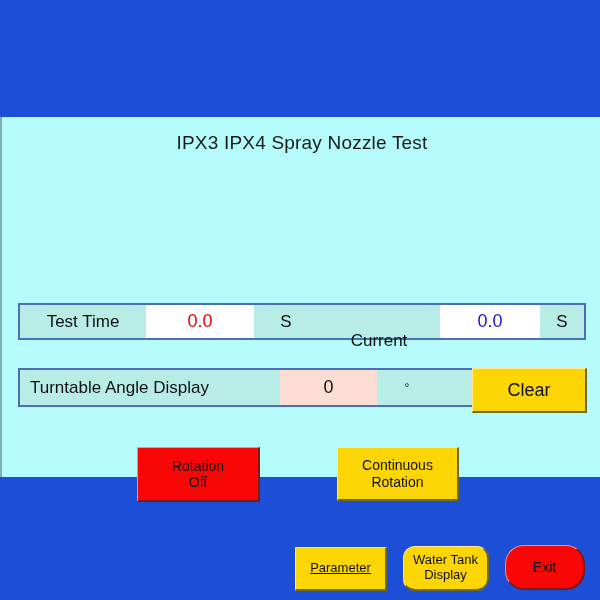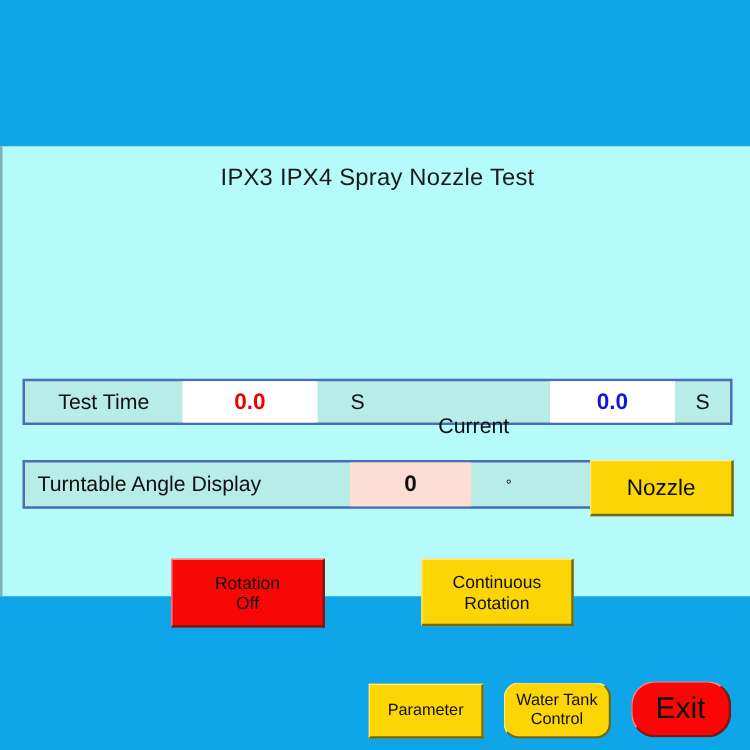--- a/index.html
+++ b/index.html
@@ -12,21 +12,21 @@
     width: 600px;
     height: 600px;
     overflow: hidden;
     font-family: "Liberation Sans", sans-serif;
   }
 
   #screen {
     position: relative;
     width: 600px;
     height: 600px;
-    background: #0ea5e9;
+    background: #1d4ed8;
   }
 
   
   .panel {
     position: absolute;
     left: 0px;
     top: 117px;
     width: 600px;
     height: 360px;
     background: #b5fbfb;
@@ -64,21 +64,21 @@
     color: #101010;
     white-space: nowrap;
     box-sizing: border-box;
   }
 
   .field-value {
     display: flex;
     align-items: center;
     justify-content: center;
     font-size: 18px;
-    font-weight: bold;
+    font-weight: normal;
     box-sizing: border-box;
   }
 
   .field-unit {
     display: flex;
     align-items: center;
     justify-content: center;
     font-size: 17px;
     color: #101010;
     box-sizing: border-box;
@@ -143,29 +143,30 @@
     left: 135px; top: 330px; width: 123px; height: 55px;
     font-size: 14px;
   }
   #btn-continuous-rotation {
     left: 335px; top: 330px; width: 122px; height: 54px;
     font-size: 14px;
   }
   #btn-parameter {
     left: 293px; top: 430px; width: 92px; height: 44px;
     font-size: 13px;
+    text-decoration: underline;
   }
   #btn-water-tank {
     left: 401px; top: 429px; width: 86px; height: 45px;
     font-size: 13px;
     border-radius: 12px;
   }
   #btn-exit {
     left: 503px; top: 428px; width: 80px; height: 45px;
-    font-size: 24px;
+    font-size: 14px;
     border-radius: 19px;
   }
 </style>
 </head>
 <body>
 
 <div id="screen">
 
   <div class="panel">
 
@@ -179,41 +180,41 @@
       <div class="field-value" id="current-value">0.0</div>
       <div class="field-unit" id="current-unit">S</div>
     </div>
 
     <div class="field-row" id="row-turntable">
       <div class="field-label" id="turntable-label">Turntable Angle Display</div>
       <div class="field-value" id="turntable-value">0</div>
       <div class="field-unit" id="turntable-unit">°</div>
     </div>
 
-    <div class="btn yellow" id="btn-clear">Nozzle</div>
+    <div class="btn yellow" id="btn-clear">Clear</div>
 
     <div class="btn red" id="btn-rotation-off">
       <span>
         <span>Rotation</span><br>
         <span>Off</span>
       </span>
     </div>
 
     <div class="btn yellow" id="btn-continuous-rotation">
       <span>
         <span>Continuous</span><br>
         <span>Rotation</span>
       </span>
     </div>
 
     <div class="btn yellow" id="btn-parameter">Parameter</div>
 
     <div class="btn yellow" id="btn-water-tank">
       <span>
         <span>Water Tank</span><br>
-        <span>Control</span>
+        <span>Display</span>
       </span>
     </div>
 
     <div class="btn red" id="btn-exit">Exit</div>
 
   </div>
 </div>
 
 </body></html>

